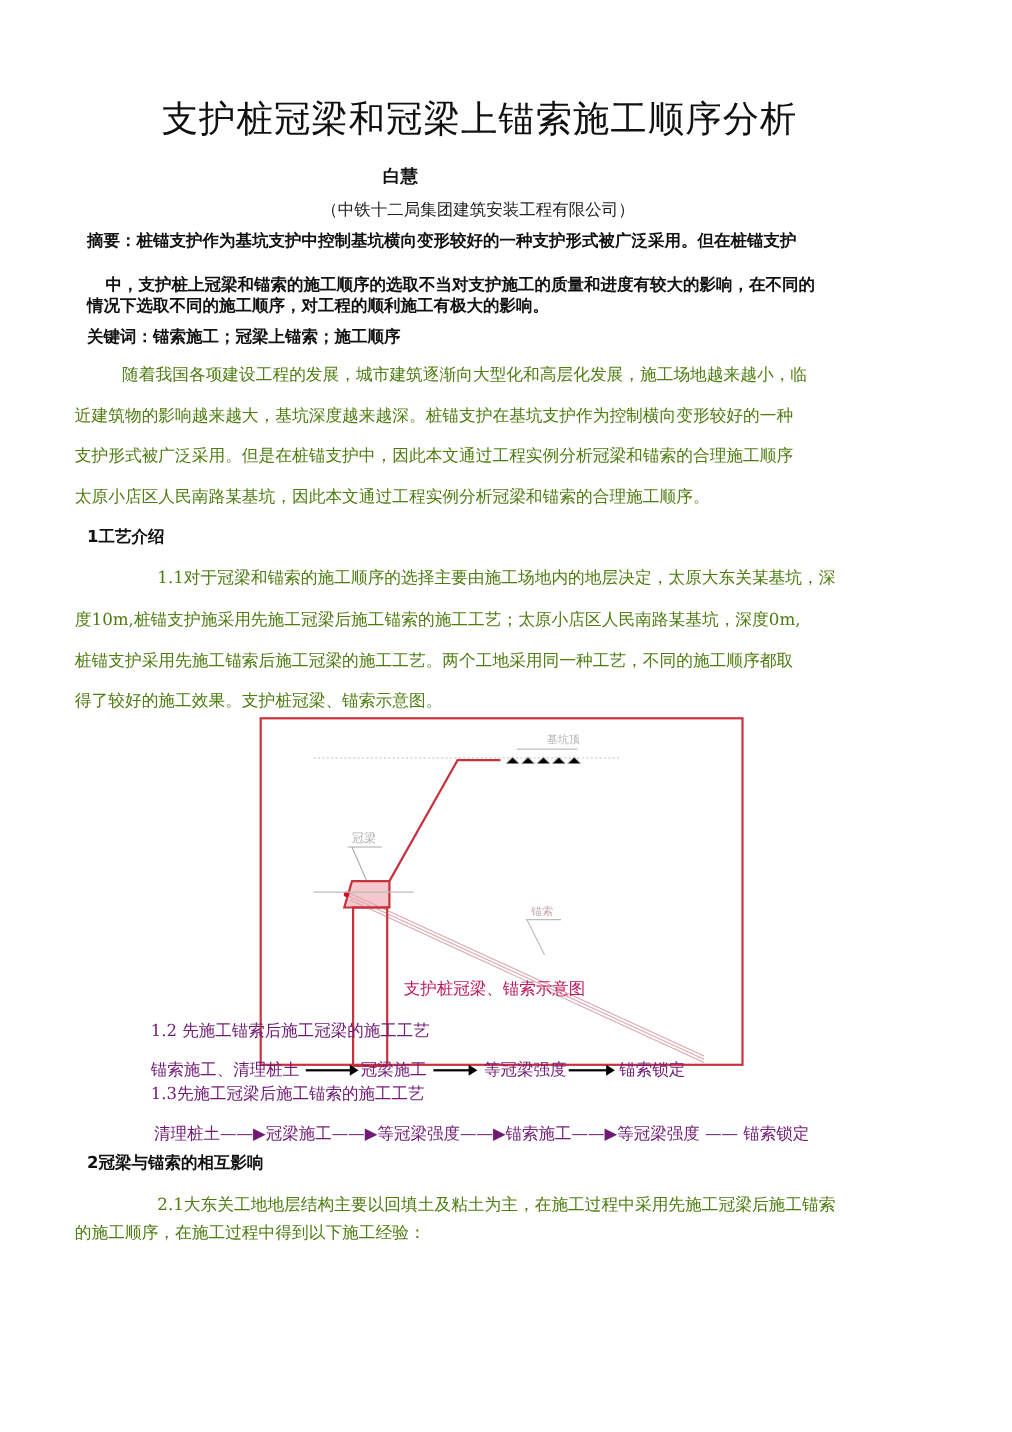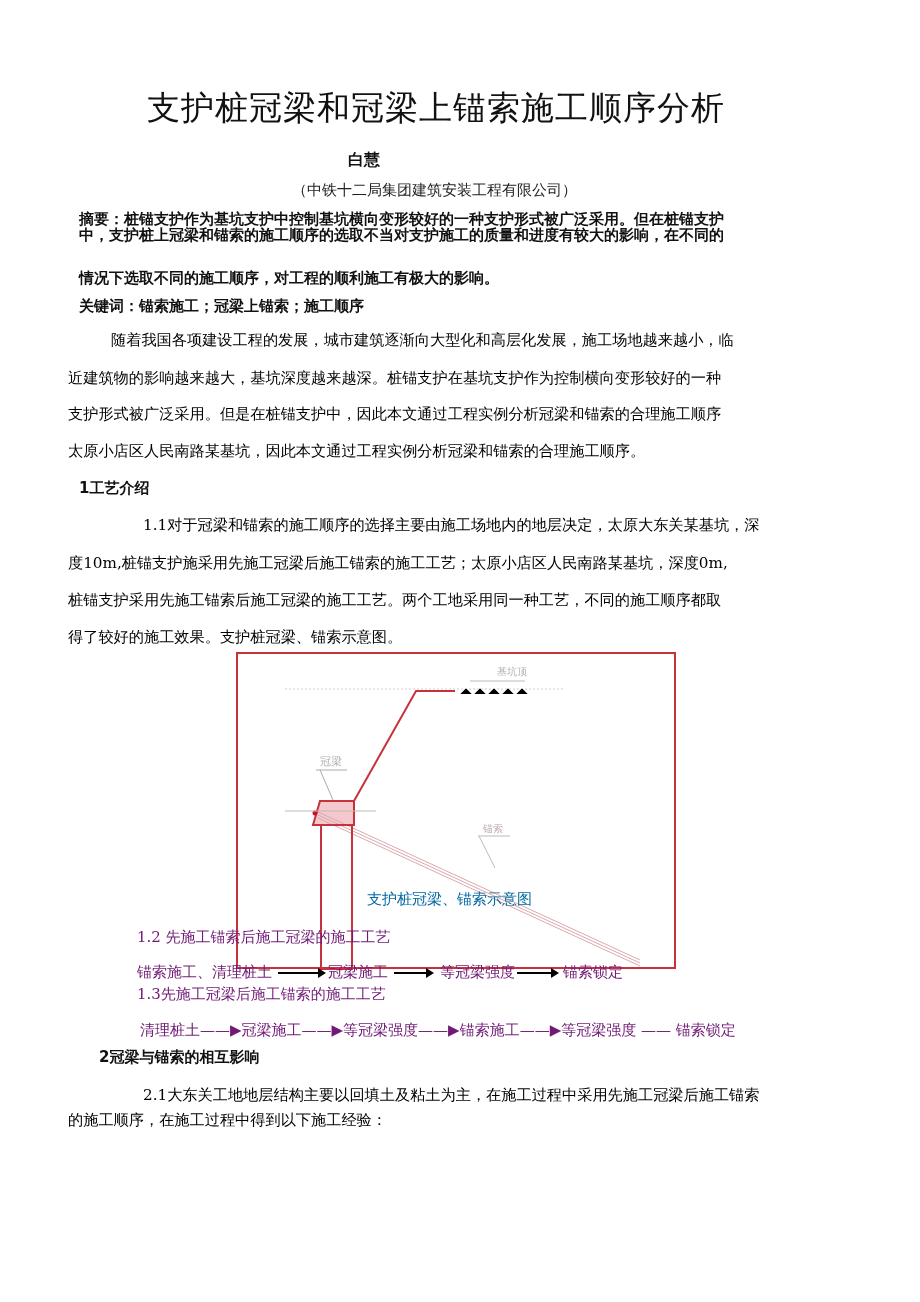--- a/index.html
+++ b/index.html
@@ -6,35 +6,35 @@
   body { width: 920px; height: 1302px; position: relative; overflow: hidden;
          font-family: "DejaVu Serif", "Liberation Serif", serif; color: #111; }
   .abs { position: absolute; white-space: nowrap; }
   .title { left: 0; width: 816px; top: 86px; text-align: center;
            font-family: "DejaVu Sans", "Liberation Sans", sans-serif;
            font-size: 33px; letter-spacing: 1px; color: #111; margin-left: 28px; }
   .author { left: 0; width: 728px; top: 150px; text-align: center;
             font-family: "DejaVu Sans", "Liberation Sans", sans-serif; font-size: 16px; font-weight: bold; }
   .affil { left: 0; width: 869px; top: 181px; text-align: center; font-size: 15px; color: #222; }
   .bold-sans { font-family: "DejaVu Sans", "Liberation Sans", sans-serif; font-weight: bold; font-size: 15px; }
-  .para { font-size: 15.2px; color: #000000; }
+  .para { font-size: 15.2px; color: #4d7c0f; }
   .abstract-line { left: 79px; }
   .body-line { left: 68px; }
   .flow { font-size: 15px; color: #701a75; }
   svg.diagram { position: absolute; left: 0; top: 0; }
 </style>
 </head>
 <body>
 
 <div class="abs title">支护桩冠梁和冠梁上锚索施工顺序分析</div>
 <div class="abs author">白慧</div>
 <div class="abs affil">（中铁十二局集团建筑安装工程有限公司）</div>
 
 <div class="abs bold-sans abstract-line" style="top:210px;">摘要：桩锚支护作为基坑支护中控制基坑横向变形较好的一种支护形式被广泛采用。但在桩锚支护</div>
-<div class="abs bold-sans abstract-line" style="top:226px;">中，支护桩上冠梁和锚索的施工顺序的选取不当对支护施工的质量和进度有较大的影响，在不同的</div>
+<div class="abs bold-sans abstract-line" style="top:250px;margin-left:17px;">中，支护桩上冠梁和锚索的施工顺序的选取不当对支护施工的质量和进度有较大的影响，在不同的</div>
 <div class="abs bold-sans abstract-line" style="top:269px;">情况下选取不同的施工顺序，对工程的顺利施工有极大的影响。</div>
 <div class="abs bold-sans" style="left:79px; top:297px;">关键词：锚索施工；冠梁上锚索；施工顺序</div>
 
 <div class="abs para" style="left:111px; top:330px;">随着我国各项建设工程的发展，城市建筑逐渐向大型化和高层化发展，施工场地越来越小，临</div>
 <div class="abs para body-line" style="top:368px;">近建筑物的影响越来越大，基坑深度越来越深。桩锚支护在基坑支护作为控制横向变形较好的一种</div>
 <div class="abs para body-line" style="top:404px;">支护形式被广泛采用。但是在桩锚支护中，因此本文通过工程实例分析冠梁和锚索的合理施工顺序</div>
 <div class="abs para body-line" style="top:441px;">太原小店区人民南路某基坑，因此本文通过工程实例分析冠梁和锚索的合理施工顺序。</div>
 
 <div class="abs bold-sans" style="left:79px; top:479px; font-size:15px;">1工艺介绍</div>
 <div class="abs para" style="left:143px; top:515px;">1.1对于冠梁和锚索的施工顺序的选择主要由施工场地内的地层决定，太原大东关某基坑，深</div>
@@ -69,21 +69,21 @@
   <line x1="479" y1="836" x2="495" y2="868" stroke="#bbbbbb" stroke-width="1"></line>
 
   <rect x="321" y="825" width="31" height="144" fill="none" stroke="#c8323c" stroke-width="2"></rect>
 
   <rect x="237" y="653" width="438" height="315" fill="none" stroke="#c8323c" stroke-width="2"></rect>
 
   <text x="497" y="675" font-size="10" fill="#b0b0b0" font-family="DejaVu Sans, sans-serif">基坑顶</text>
   <text x="320" y="765" font-size="11" fill="#b0b0b0" font-family="DejaVu Sans, sans-serif">冠梁</text>
   <text x="483" y="832" font-size="10" fill="#c0a8aa" font-family="DejaVu Sans, sans-serif">锚索</text>
 </svg>
-<div class="abs" style="left:367px; top:890px; font-size:15px; color:#0369a1;">支护桩冠梁、锚索示意图</div>
+<div class="abs" style="left:367px; top:890px; font-size:15px; color:#be185d;">支护桩冠梁、锚索示意图</div>
 
 <div class="abs flow" style="left:137px; top:928px;">1.2 先施工锚索后施工冠梁的施工工艺</div>
 <div class="abs flow" style="left:137px; top:963px; display:flex; align-items:center;">
   <span>锚索施工、清理桩土</span>
   <span style="display:inline-block; width:42px; height:2px; background:#000; margin-left:6px; position:relative;">
       <span style="position:absolute; right:-6px; top:-4px; border-left:8px solid #000; border-top:5px solid transparent; border-bottom:5px solid transparent;"></span>
     </span>
   <span style="margin-left:8px;">冠梁施工</span>
   <span style="display:inline-block; width:34px; height:2px; background:#000; margin-left:6px; position:relative;">
       <span style="position:absolute; right:-6px; top:-4px; border-left:8px solid #000; border-top:5px solid transparent; border-bottom:5px solid transparent;"></span>
@@ -93,15 +93,15 @@
       <span style="position:absolute; right:-6px; top:-4px; border-left:8px solid #000; border-top:5px solid transparent; border-bottom:5px solid transparent;"></span>
     </span>
   <span style="margin-left:10px;">锚索锁定</span>
 </div>
 
 <div class="abs flow" style="left:137px; top:985px;">1.3先施工冠梁后施工锚索的施工工艺</div>
 <div class="abs flow" style="left:140px; top:1021px;">
   <span>清理桩土</span><span>——▶</span><span>冠梁施工</span><span>——▶</span><span>等冠梁强度</span><span>——▶</span><span>锚索施工</span><span>——▶</span><span>等冠梁强度</span><span style="white-space:pre;"> —— </span><span>锚索锁定</span>
 </div>
 
-<div class="abs bold-sans" style="left:79px; top:1048px; font-size:15px;margin-left:20px;">2冠梁与锚索的相互影响</div>
+<div class="abs bold-sans" style="left:79px; top:1048px; font-size:15px;">2冠梁与锚索的相互影响</div>
 <div class="abs para" style="left:143px; top:1085px;">2.1大东关工地地层结构主要以回填土及粘土为主，在施工过程中采用先施工冠梁后施工锚索</div>
 <div class="abs para body-line" style="top:1110px;">的施工顺序，在施工过程中得到以下施工经验：</div>
 
 </body></html>

